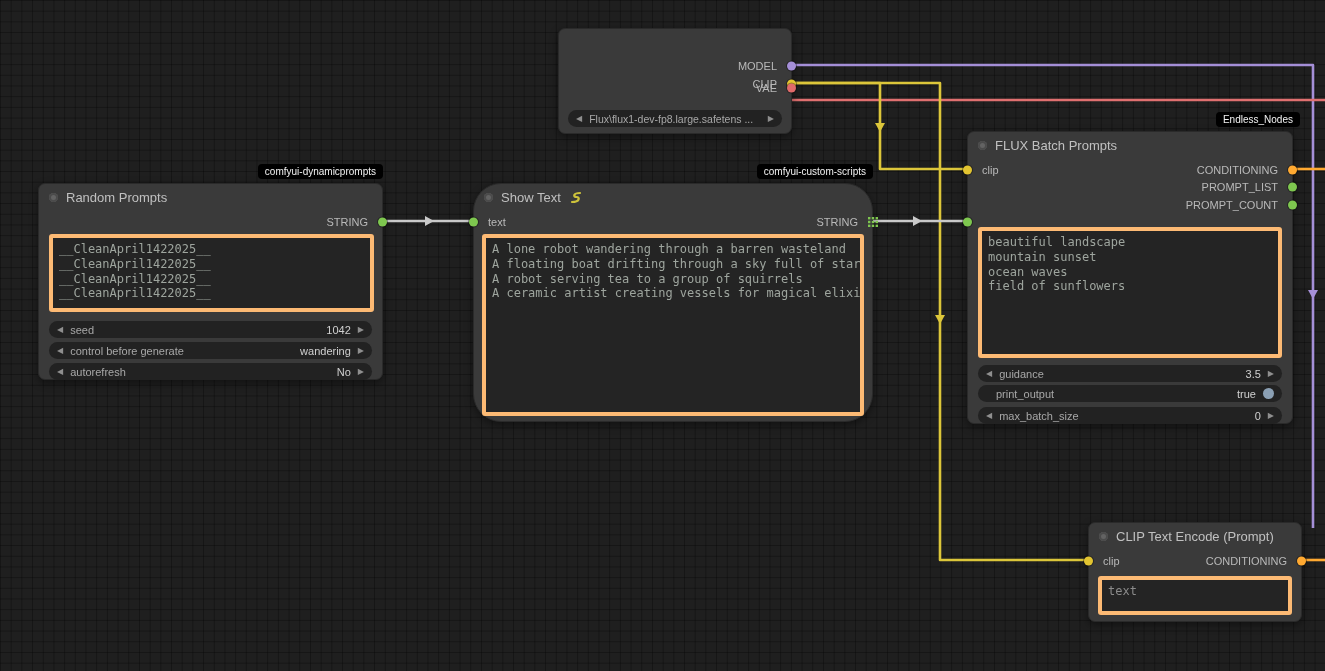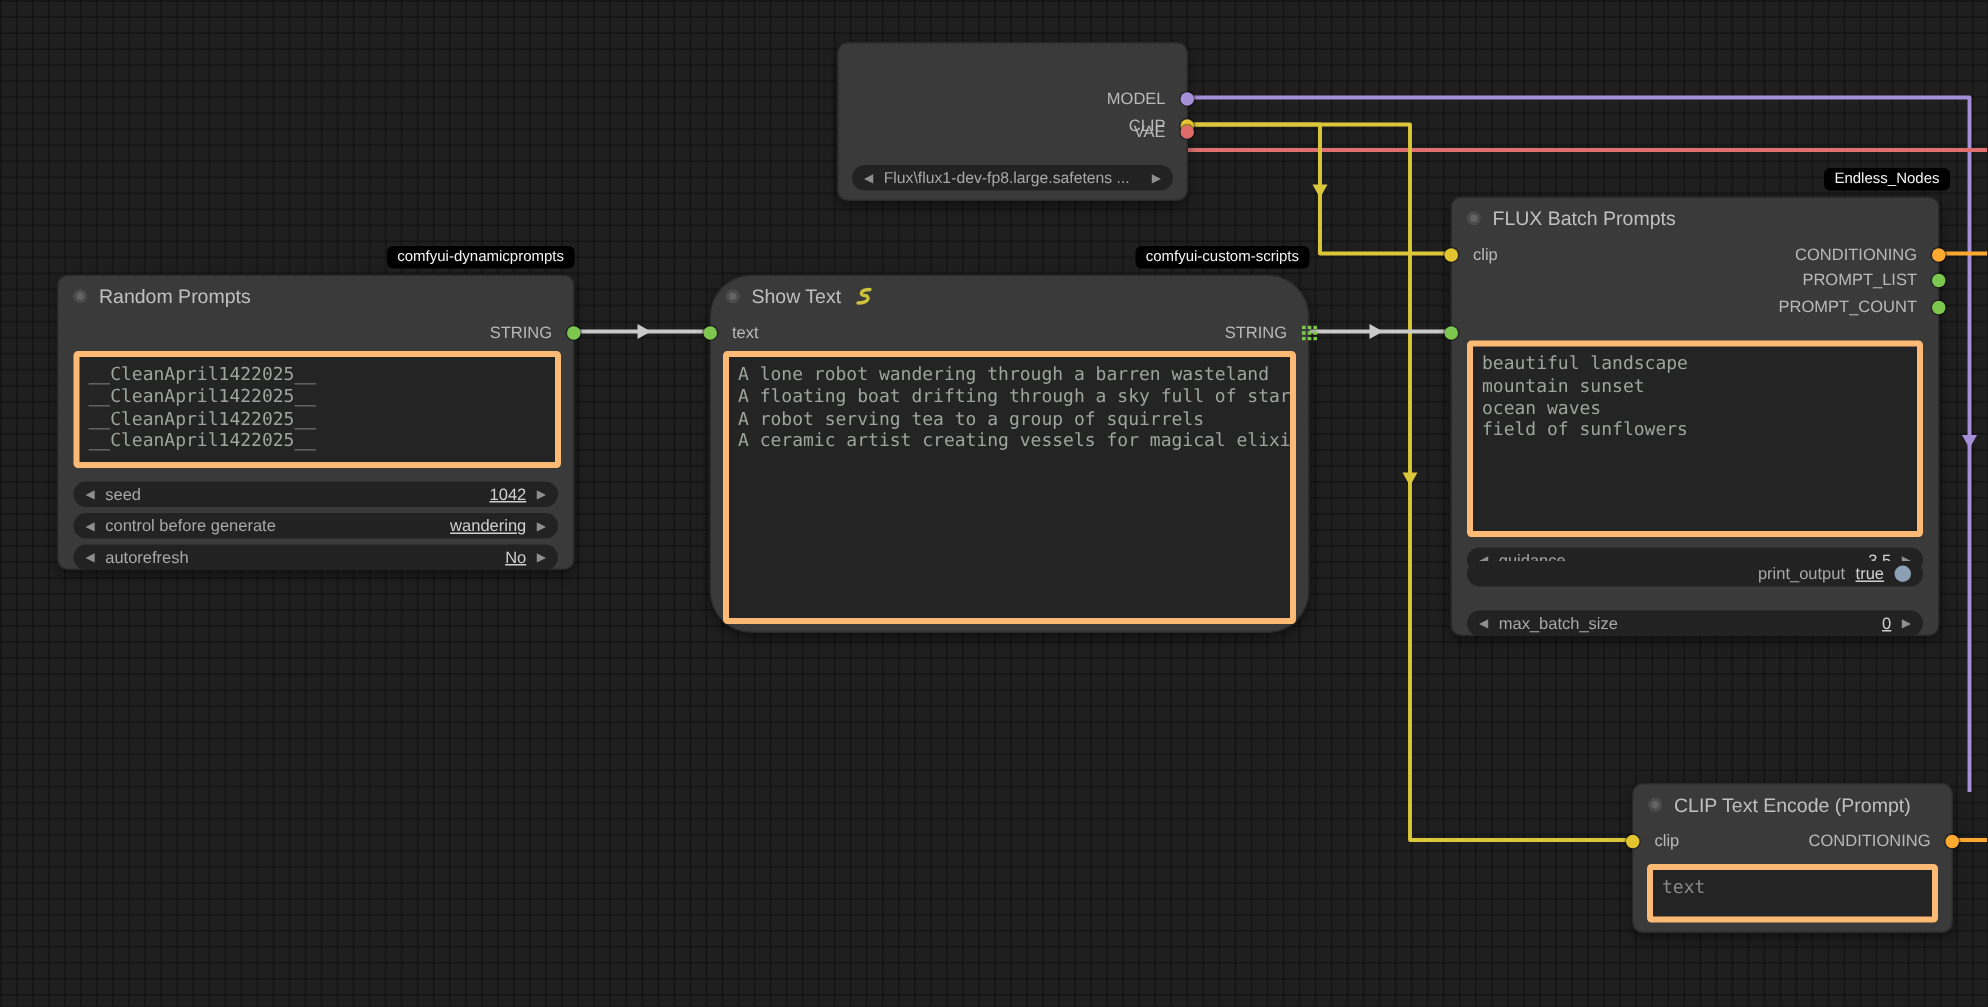--- a/index.html
+++ b/index.html
@@ -54,21 +54,21 @@
   }
   .textarea.placeholder { color:#8b8b8b; }
 
   .widget {
     position:absolute; height:17px; background:#222222; border-radius:9px;
     display:flex; align-items:center; font-size:11px; color:#a8a8a8;
     padding:0 8px; gap:7px; overflow:hidden;
   }
   .widget .arrow  { color:#8f8f8f; font-size:8px; line-height:1; flex:none; }
   .widget .wlabel { flex:1 1 auto; overflow:hidden; white-space:nowrap; text-overflow:ellipsis; }
-  .widget .wvalue { color:#d0d0d0; flex:none; white-space:nowrap;text-decoration:underline; }
+  .widget .wvalue { color:#d0d0d0; flex:none; white-space:nowrap; }
   .widget.combo .wlabel { font-size:10.5px; }
   .toggle { width:11px; height:11px; border-radius:50%; background:#8ba0b4; flex:none; }
 
   .badge {
     position:absolute; z-index:3; background:#000; color:#f2f2f2;
     font-size:10px; padding:2px 7px; border-radius:4px; white-space:nowrap;
   }
 </style>
 </head>
 <body>
@@ -210,21 +210,21 @@
     <div class="textarea" style="left:10px; right:10px; top:95px; height:131px;">beautiful landscape
 mountain sunset
 ocean waves
 field of sunflowers</div>
     <div class="widget" style="left:10px; right:10px; top:233px;">
       <span class="arrow">◀</span>
       <span class="wlabel">guidance</span>
       <span class="wvalue">3.5</span>
       <span class="arrow">▶</span>
     </div>
-    <div class="widget" style="left:10px; right:10px; top:242px;text-align:right;">
+    <div class="widget" style="left:10px; right:10px; top:253px;">
       <span class="wlabel" style="padding-left:10px;">print_output</span>
       <span class="wvalue">true</span>
       <span class="toggle"></span>
     </div>
     <div class="widget" style="left:10px; right:10px; top:275px;">
       <span class="arrow">◀</span>
       <span class="wlabel">max_batch_size</span>
       <span class="wvalue">0</span>
       <span class="arrow">▶</span>
     </div>

